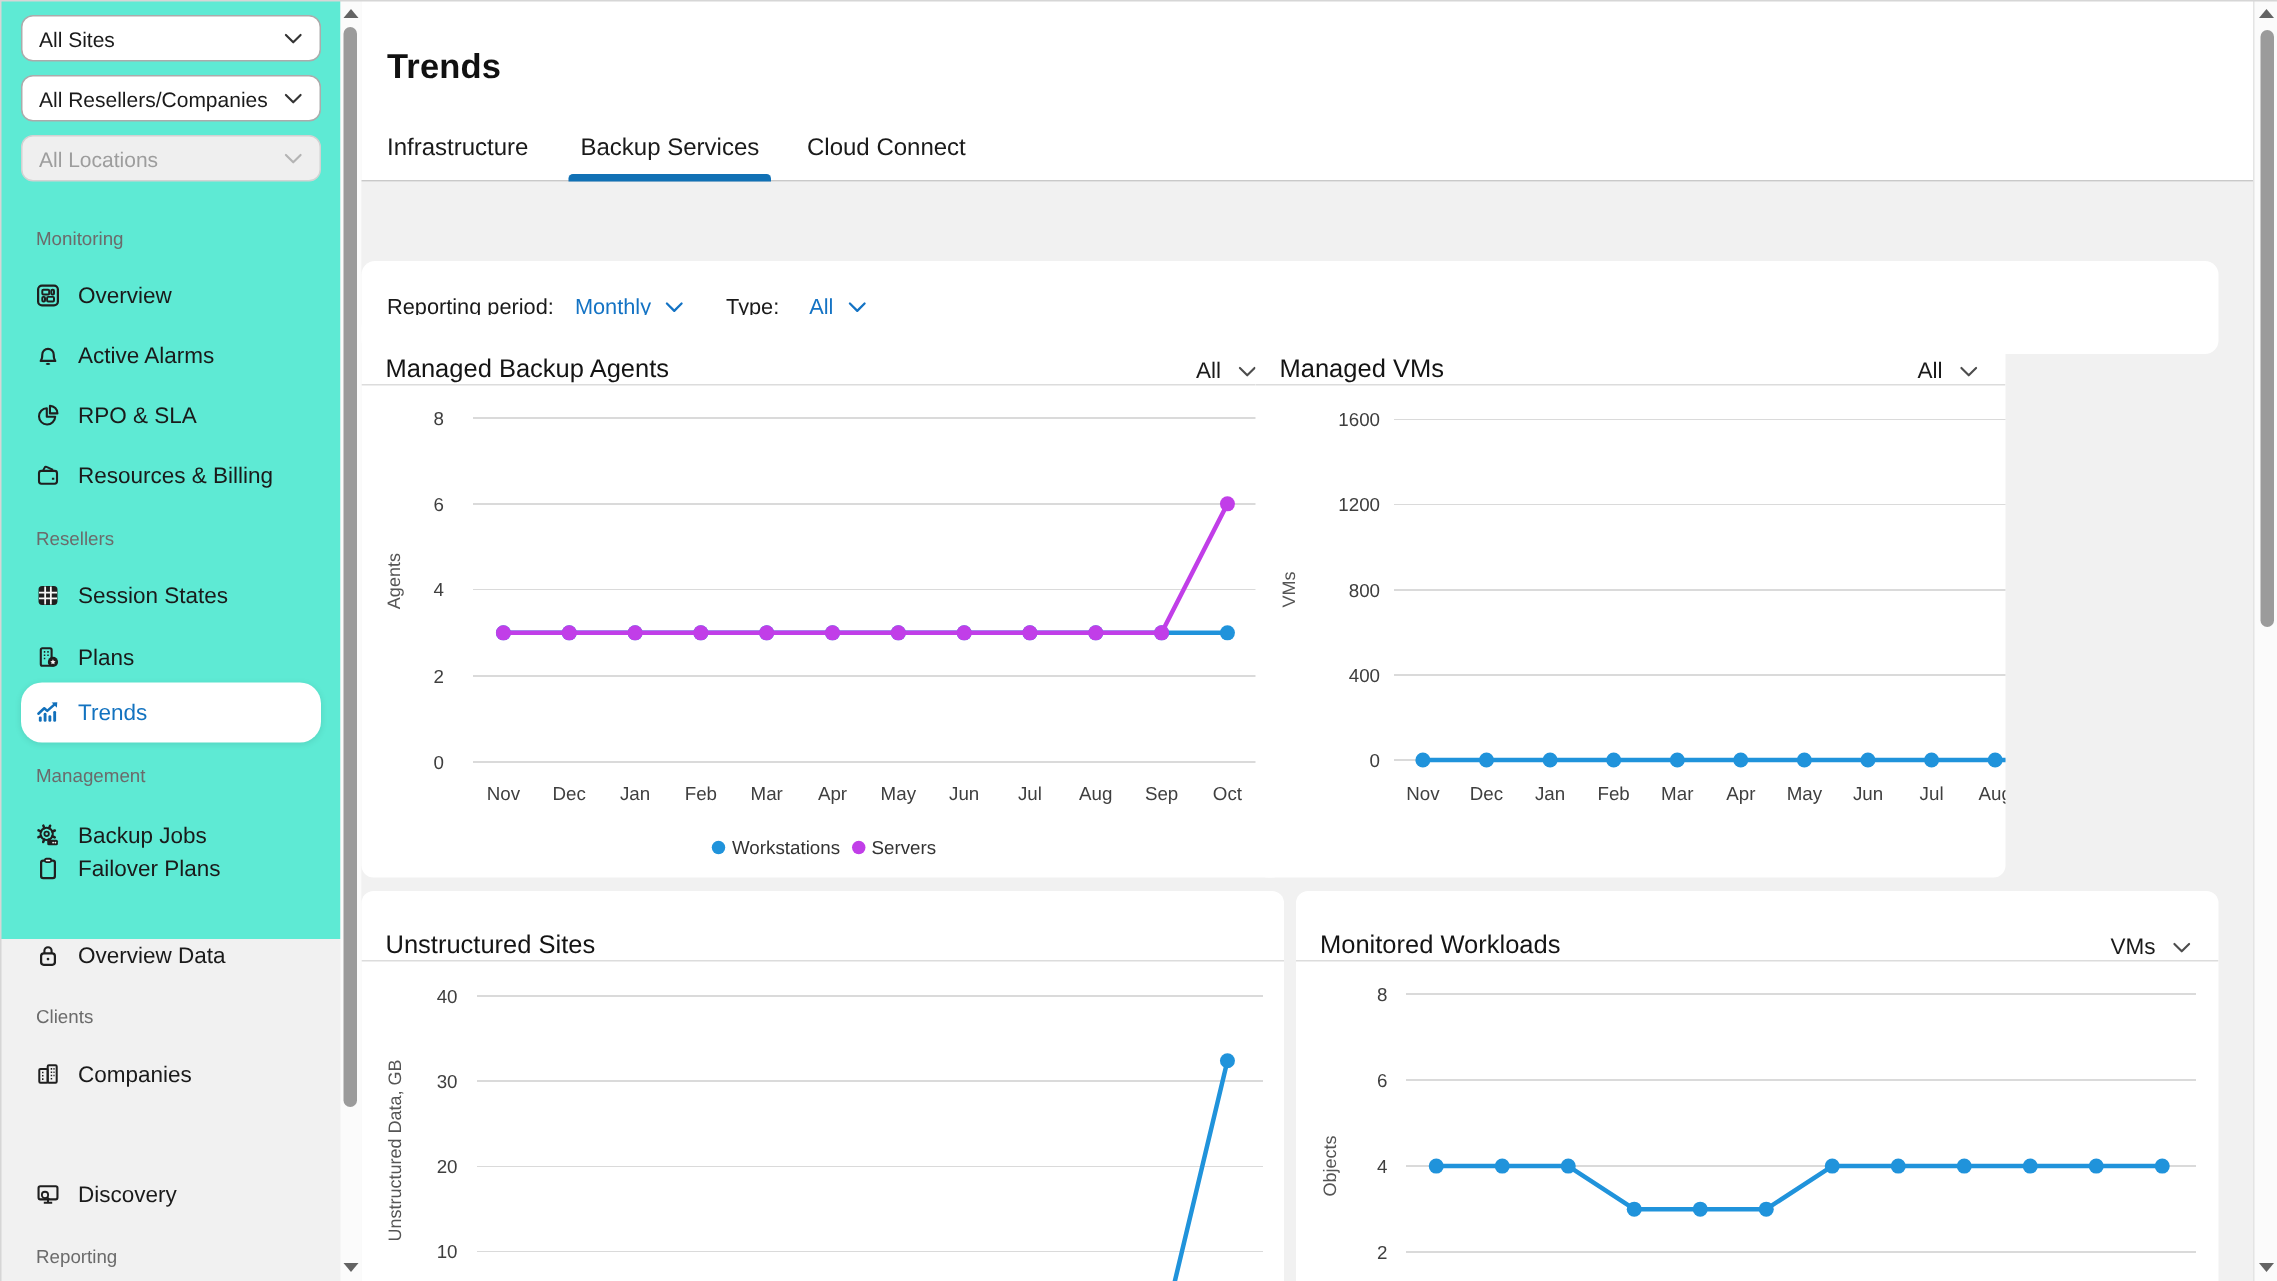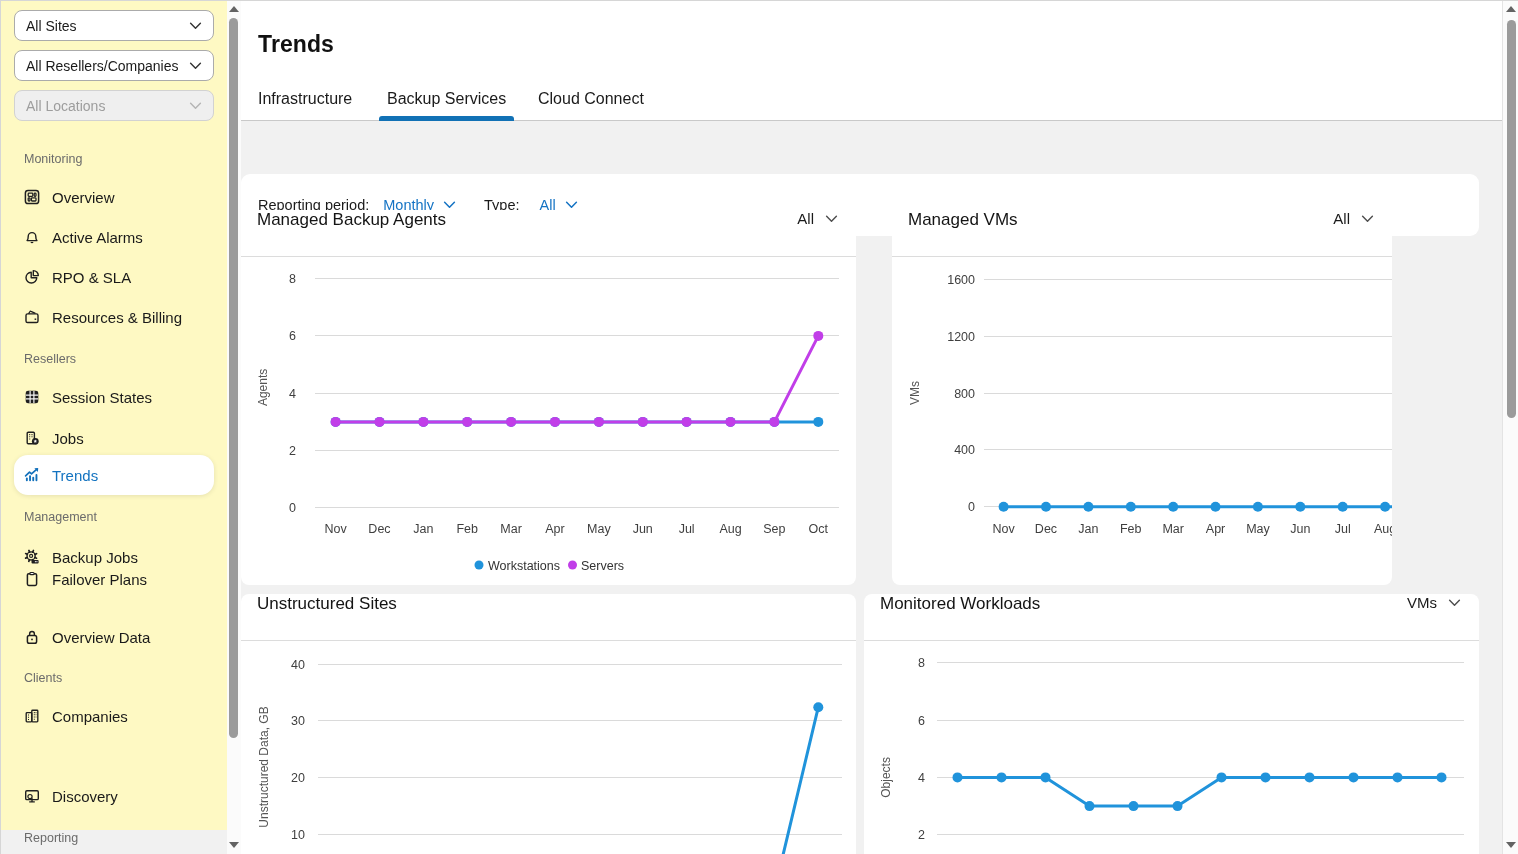--- a/index.html
+++ b/index.html
@@ -1,20 +1,20 @@
 <!DOCTYPE html>
 <html><head><meta charset="utf-8">
 <style>
 * { margin:0; padding:0; box-sizing:border-box; }
 html,body { width:1518px; height:854px; overflow:hidden;
   font-family:"Liberation Sans", sans-serif; background:#f1f1f1; }
 #app { position:absolute; left:0; top:0; width:1518px; height:854px; }
 
-#side { position:absolute; left:0; top:0; width:227px; height:830px;
-  background:#fef9c3; }
+#side { position:absolute; left:0; top:0; width:227px; height:626px;
+  background:#5eead4; }
 .dd { position:absolute; left:14px; width:200px; height:31px; background:#fff;
   border:1px solid #ababab; border-radius:8px; display:flex; align-items:center;
   padding:0 11px; font-size:14px; color:#1a1a1a; justify-content:space-between; }
 .dd.dis { background:#efefef; color:#9d9d9d; border-color:#d2d2d2; }
 .sec { position:absolute; left:24px; font-size:12.5px; color:#6b6b6b; }
 .item { position:absolute; left:14px; width:200px; height:40px; display:flex;
   align-items:center; }
 .item .ic { width:16px; height:16px; margin-left:10px; display:flex; }
 .item .lbl { margin-left:12px; font-size:15px; color:#1a1a1a; }
 .item.selected { background:#fff; border-radius:14px;
@@ -40,21 +40,21 @@
   background:#1171b5; border-radius:3px 3px 0 0; }
 
 #filter { position:absolute; left:0; top:138px; width:1238px; height:62px;
   background:#fff; border-radius:9px;margin-top:36px; }
 #filter .row { position:absolute; left:17px; top:0; height:62px; display:flex;
   align-items:center; font-size:14.5px; color:#1a1a1a; }
 .bluelink { color:#1473c4; }
 
 .card { position:absolute; background:#fff; border-radius:8px; overflow:hidden; }
 .cardhead { position:absolute; left:0; top:0; right:0; height:47px;
-  border-bottom:1px solid #dcdcdc; display:flex; align-items:flex-start; }
+  border-bottom:1px solid #dcdcdc; display:flex; align-items:flex-end; }
 .cardtitle { margin-left:16px; font-size:17px; color:#141414; }
 .cardsel { margin-left:auto; margin-right:18px; display:flex; align-items:center;
   font-size:15px; color:#1a1a1a; }
 .cardsel span { margin-right:11px; }
 .plot { position:absolute; left:0; }
 </style></head>
 <body>
 <div id="app">
   <div style="position:absolute;left:0;top:0;width:1518px;height:1px;background:#d6d6d6;z-index:50"></div>
   <div style="position:absolute;left:0;top:0;width:1px;height:854px;background:#d6d6d6;z-index:50"></div>
@@ -130,21 +130,21 @@
       </div>
 <div class="item" style="top:418px">
         <span class="ic">
           <svg width="16" height="16" viewBox="0 0 16 16" fill="none">
             <rect x="3.2" y="2.2" width="7.2" height="11.6" rx="1" stroke="#1f1f1f" stroke-width="1.4"></rect>
             <path d="M5.2 4.6h1 M7.5 4.6h1 M5.2 6.8h1 M7.5 6.8h1 M5.2 9h1" stroke="#1f1f1f" stroke-width="1.1"></path>
             <circle cx="11.3" cy="11.3" r="3.4" fill="#1f1f1f"></circle>
             <path d="M11.3 9.5 l0.55 1.1 1.2 .17 -.87 .85 .2 1.2 -1.08 -.57 -1.08 .57 .2 -1.2 -.87 -.85 1.2 -.17 Z" fill="#f6f6f6"></path>
           </svg>
         </span>
-        <span class="lbl">Jobs</span>
+        <span class="lbl">Plans</span>
       </div>
 <div class="item selected" style="top:455px">
         <span class="ic">
           <svg width="16" height="16" viewBox="0 0 16 16" fill="none">
             <rect x="1.9" y="10.6" width="1.9" height="3.6" rx="0.9" fill="#1270bb"></rect>
             <rect x="5.1" y="8.2" width="1.9" height="6" rx="0.9" fill="#1270bb"></rect>
             <rect x="8.3" y="9.8" width="1.9" height="4.4" rx="0.9" fill="#1270bb"></rect>
             <rect x="11.5" y="7" width="1.9" height="7.2" rx="0.9" fill="#1270bb"></rect>
             <path d="M1.6 8.8 L5.5 5.2 L7.5 6.9 L12.6 2.4" stroke="#1270bb" stroke-width="1.7" fill="none" stroke-linecap="round" stroke-linejoin="round"></path>
             <path d="M10.4 1.3 L14.2 1.1 L13.9 4.9 Z" fill="#1270bb"></path>
@@ -298,21 +298,21 @@
           <text x="445.64" y="323" font-size="12.5" fill="#3f3f3f" text-anchor="middle" font-weight="400">Jul</text>
           <text x="489.52" y="323" font-size="12.5" fill="#3f3f3f" text-anchor="middle" font-weight="400">Aug</text>
           <text x="533.4" y="323" font-size="12.5" fill="#3f3f3f" text-anchor="middle" font-weight="400">Sep</text>
           <text x="577.28" y="323" font-size="12.5" fill="#3f3f3f" text-anchor="middle" font-weight="400">Oct</text>
           <circle cx="238" cy="355" r="4.5" fill="#2093db"></circle>
           <text x="247" y="359.5" font-size="12.5" fill="#333333" text-anchor="start" font-weight="400">Workstations</text>
           <circle cx="331.5" cy="355" r="4.5" fill="#c13ee8"></circle>
           <text x="340" y="359.5" font-size="12.5" fill="#333333" text-anchor="start" font-weight="400">Servers</text>
         </svg>
       </div>
-    <div class="card" style="left:651px;top:210px;width:500px;height:375px">
+    <div class="card" style="left:596px;top:210px;width:500px;height:375px">
         <div class="cardhead">
           <span class="cardtitle">Managed VMs</span>
           <div class="cardsel">
             <span>All</span>
             <svg width="13" height="8" viewBox="0 0 14 9" fill="none">
               <path d="M1.5 1.5 L7 7 L12.5 1.5" stroke="#4d4d4d" stroke-width="1.6" stroke-linecap="round" stroke-linejoin="round"></path>
             </svg>
           </div>
         </div>
         <svg class="plot" width="615" height="375" viewBox="0 0 615 375" style="top:0" font-family="Liberation Sans, sans-serif">

